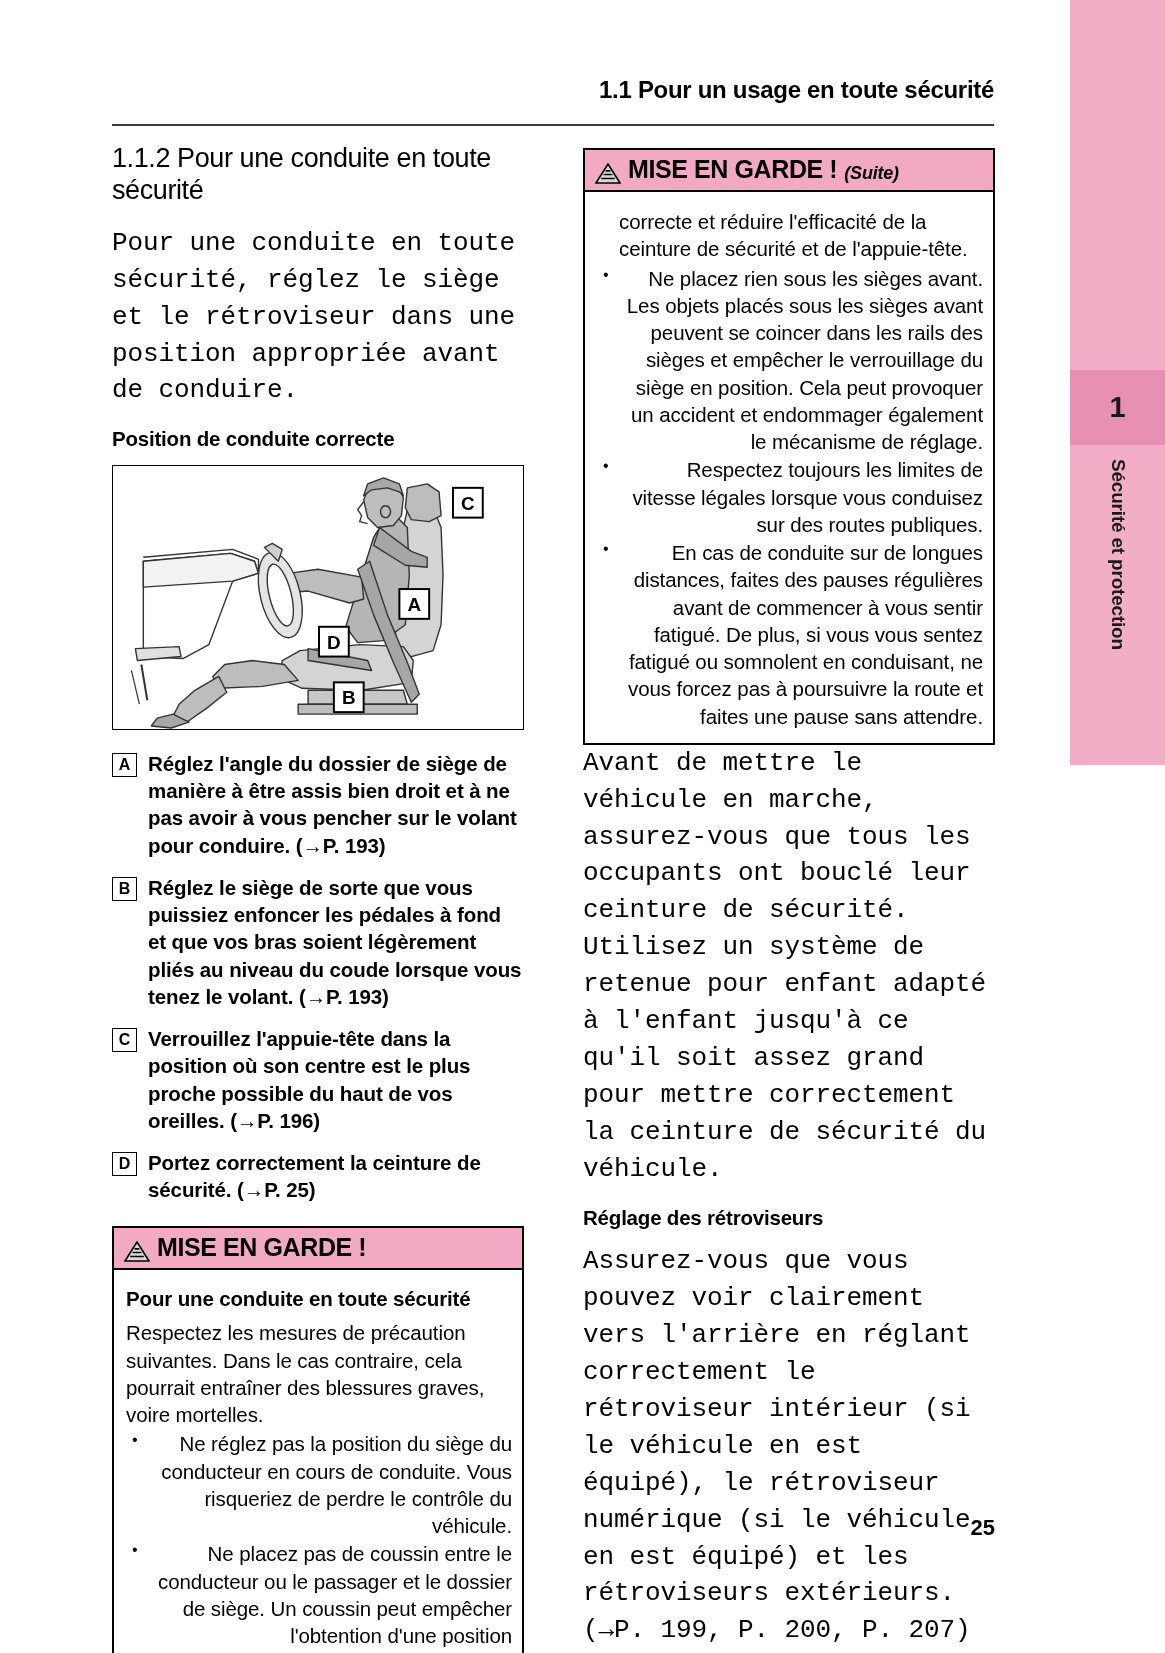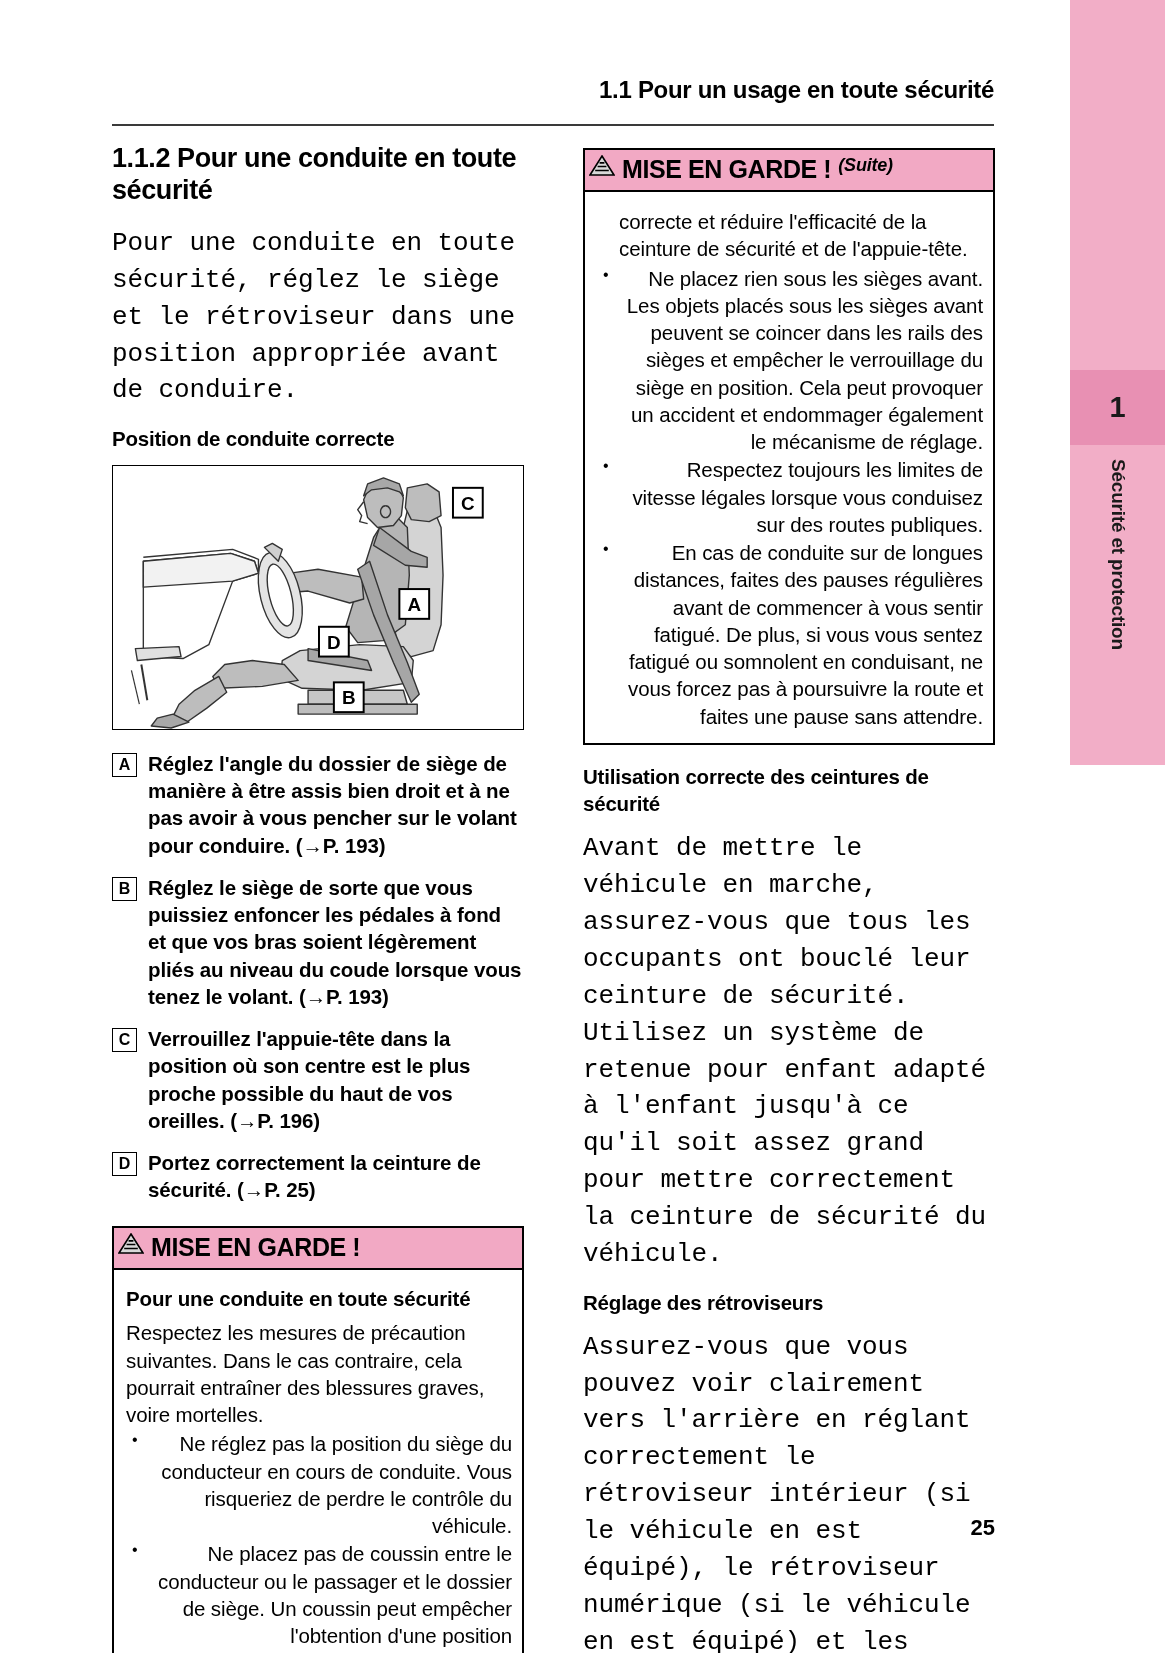--- a/index.html
+++ b/index.html
@@ -43,21 +43,21 @@
   .runhead-rule {
     position: absolute; top: 124px; left: 112px; width: 882px;
     border-top: 2px solid #3a3a3a;
   }
 
   
   .col-left  { position: absolute; top: 142px; left: 112px;  width: 412px; }
   .col-right { position: absolute; top: 148px; left: 583px;  width: 412px; }
 
   h1.sec-title {
-    font-size: 27px; font-weight: bold; line-height: 1.2;
+    font-size: 27px; font-weight: normal; line-height: 1.2;
     letter-spacing: -0.4px; margin-bottom: 18px;
   }
   h1.sec-title .num { margin-right: 7px; }
 
   p.body {
     font-size: 26px; line-height: 1.42; letter-spacing: -0.1px;
     margin-bottom: 16px;
     font-family: Liberation Mono, monospace;
   }
   h2.sub {
@@ -86,22 +86,22 @@
     line-height: 1;
   }
   .abc-text { flex: 1 1 auto; font-weight: bold; }
 
   
   .warn {
     border: 2.2px solid #000; background: #fff; margin-top: 22px;
   }
   .warn-head {
     background: #f2a9c4; border-bottom: 2.2px solid #000;
-    padding: 5px 8px 6px 4px;
-    display: flex; align-items: flex-start; gap: 7px;
+    padding: 5px 8px 6px 10px;
+    display: flex; align-items: flex-end; gap: 7px;
     font-size: 25px; font-weight: bold; letter-spacing: -0.4px;
   }
   .warn-head .suite {
     font-size: 18px; font-style: italic; font-weight: bold;
     letter-spacing: -0.2px; margin-left: 0;
   }
   .warn-body { padding: 16px 10px 12px 12px; }
   .warn-body h3 {
     font-size: 20.5px; font-weight: bold; line-height: 1.3;
     letter-spacing: -0.15px; margin-bottom: 7px;
@@ -268,21 +268,20 @@
       <div class="warn-body">
         <p class="cont">correcte et réduire l'efficacité de la ceinture de sécurité et de l'appuie-tête.</p>
         <ul class="warn-list">
           <li>Ne placez rien sous les sièges avant. Les objets placés sous les sièges avant peuvent se coincer dans les rails des sièges et empêcher le verrouillage du siège en position. Cela peut provoquer un accident et endommager également le mécanisme de réglage.</li>
           <li>Respectez toujours les limites de vitesse légales lorsque vous conduisez sur des routes publiques.</li>
           <li>En cas de conduite sur de longues distances, faites des pauses régulières avant de commencer à vous sentir fatigué. De plus, si vous vous sentez fatigué ou somnolent en conduisant, ne vous forcez pas à poursuivre la route et faites une pause sans attendre.</li>
         </ul>
       </div>
     </div>
 
-    <h2 class="sub spaced">Utilisation correcte des ceintures de sécurité</h2>
     <p class="body">Avant de mettre le véhicule en marche, assurez-vous que tous les occupants ont bouclé leur ceinture de sécurité. Utilisez un système de retenue pour enfant adapté à l'enfant jusqu'à ce qu'il soit assez grand pour mettre correctement la ceinture de sécurité du véhicule.</p>
 
     <h2 class="sub">Réglage des rétroviseurs</h2>
     <p class="body">Assurez-vous que vous pouvez voir clairement vers l'arrière en réglant correctement le rétroviseur intérieur (si le véhicule en est équipé), le rétroviseur numérique (si le véhicule en est équipé) et les rétroviseurs extérieurs. (→P. 199, P. 200, P. 207)</p>
   </div>
 
   <div class="pagenum">25</div>
 </div>
 
 </body></html>

